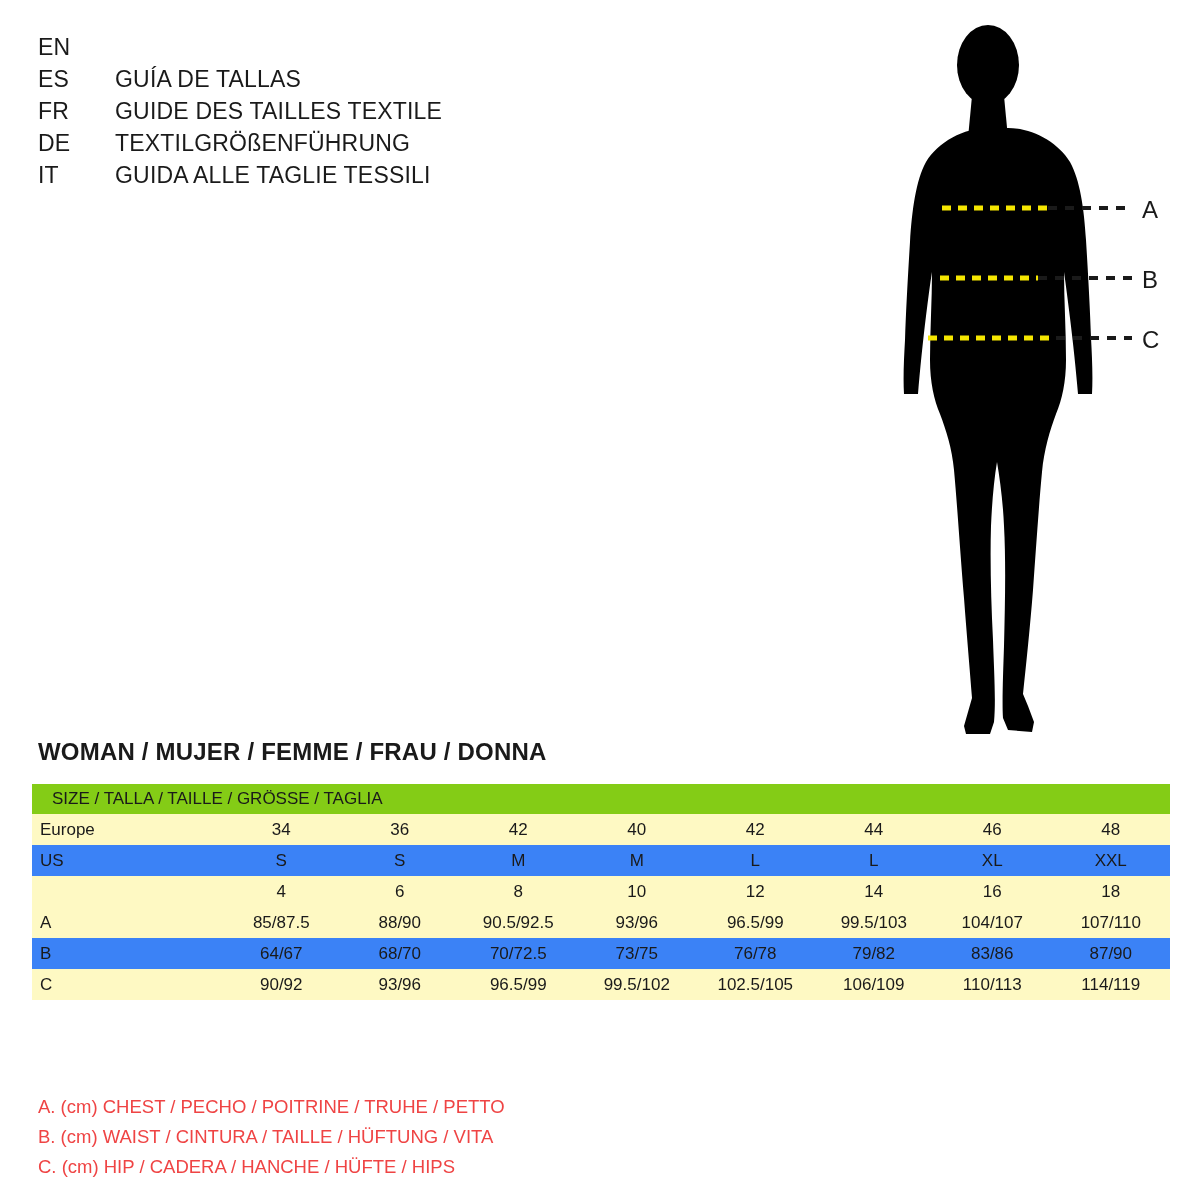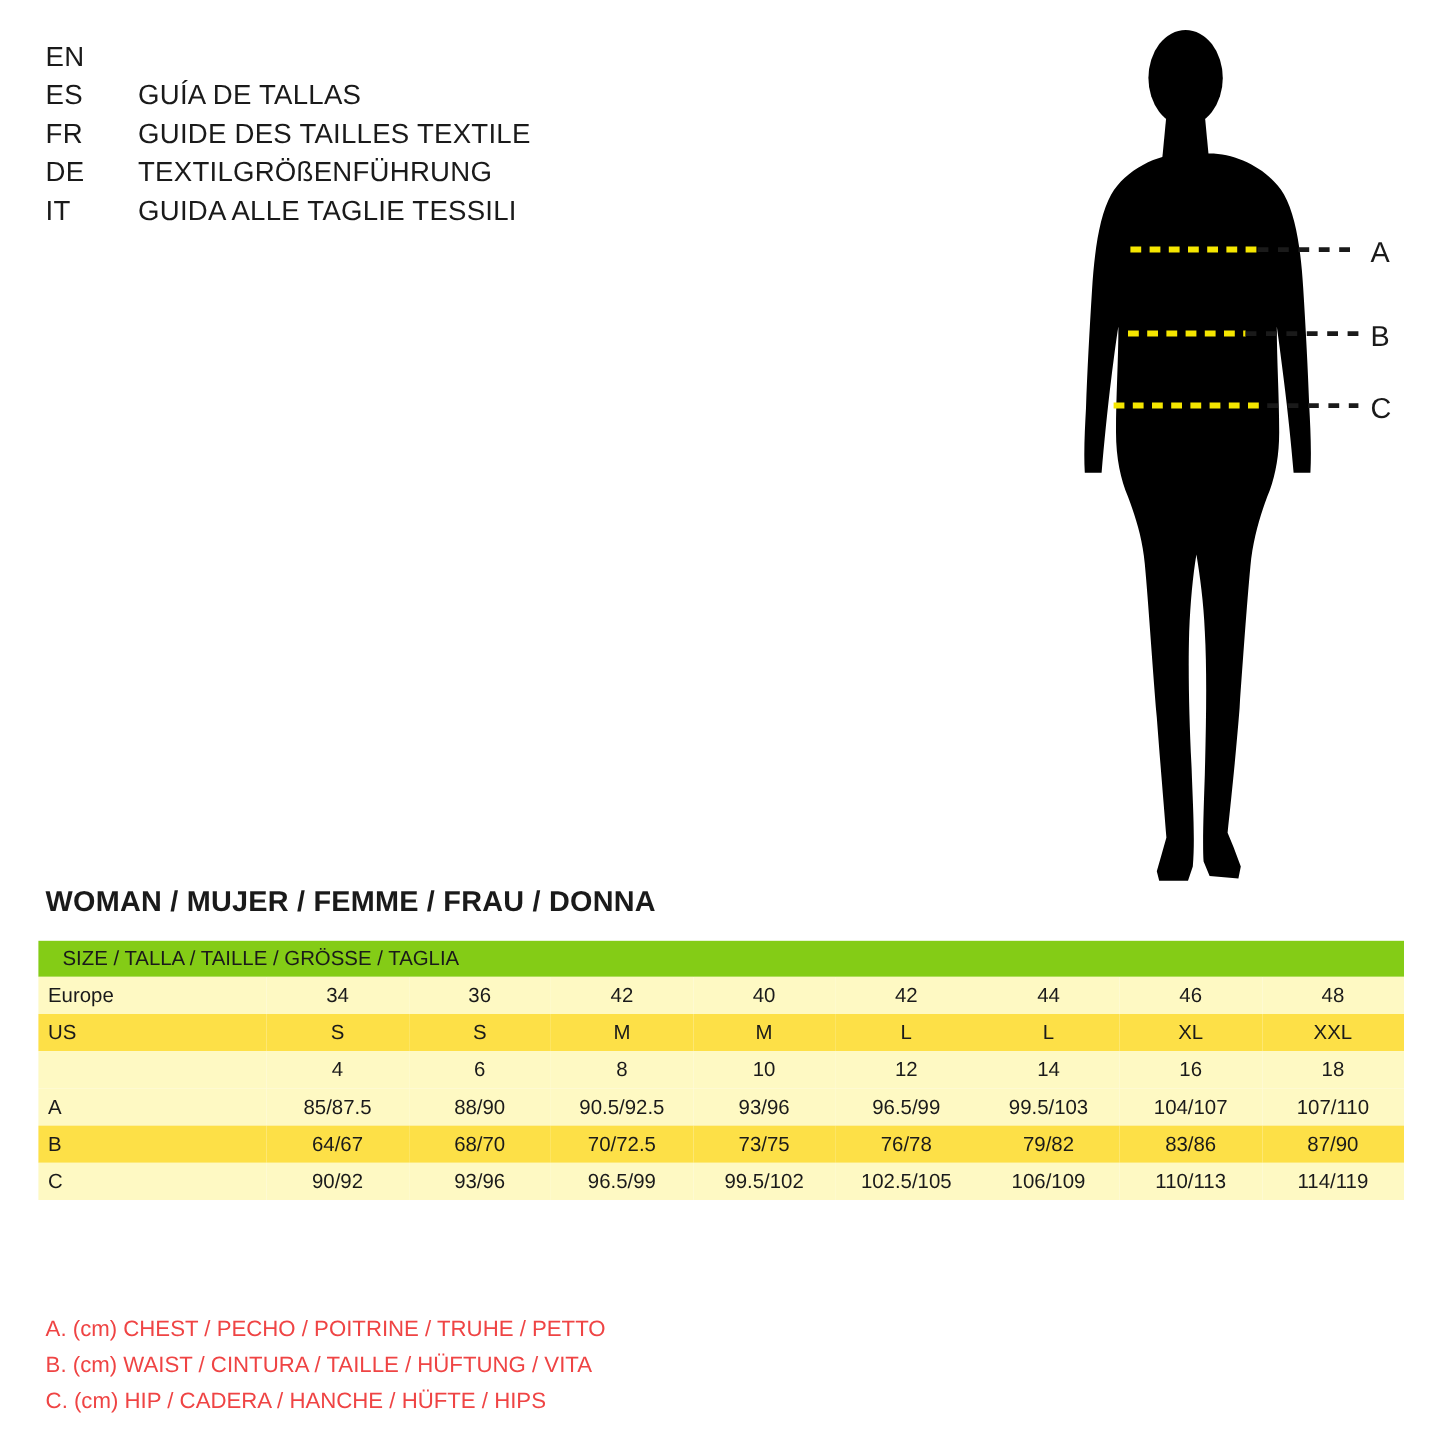--- a/index.html
+++ b/index.html
@@ -89,21 +89,21 @@
     padding-left: 8px;
     width: 190px;
   }
   tr.head-row td {
     background: #84cc16;
     text-align: left;
     font-size: 17px;
     padding-left: 20px;
     height: 30px;
   }
-  tr.shade td { background: #fde047; }
+  tr.shade td { background: #3b82f6; }
   tr.plain td { background: #fef9c3; }
 
   
   .legend {
     position: absolute;
     left: 38px;
     top: 1092px;
     width: 700px;
   }
   .legend div {

